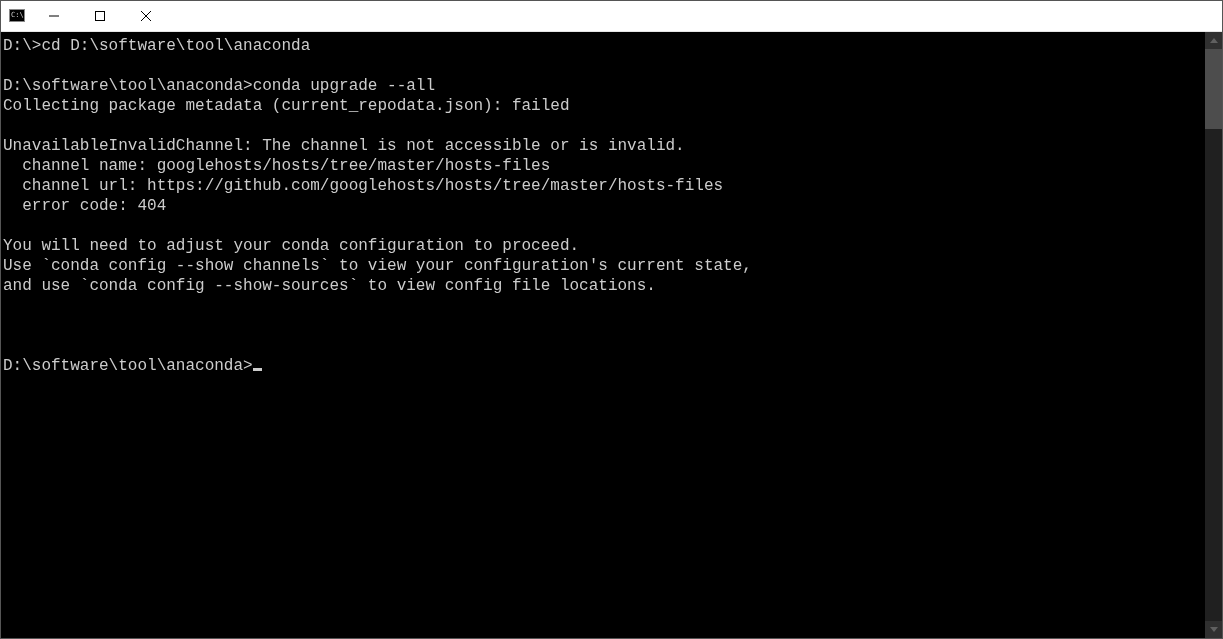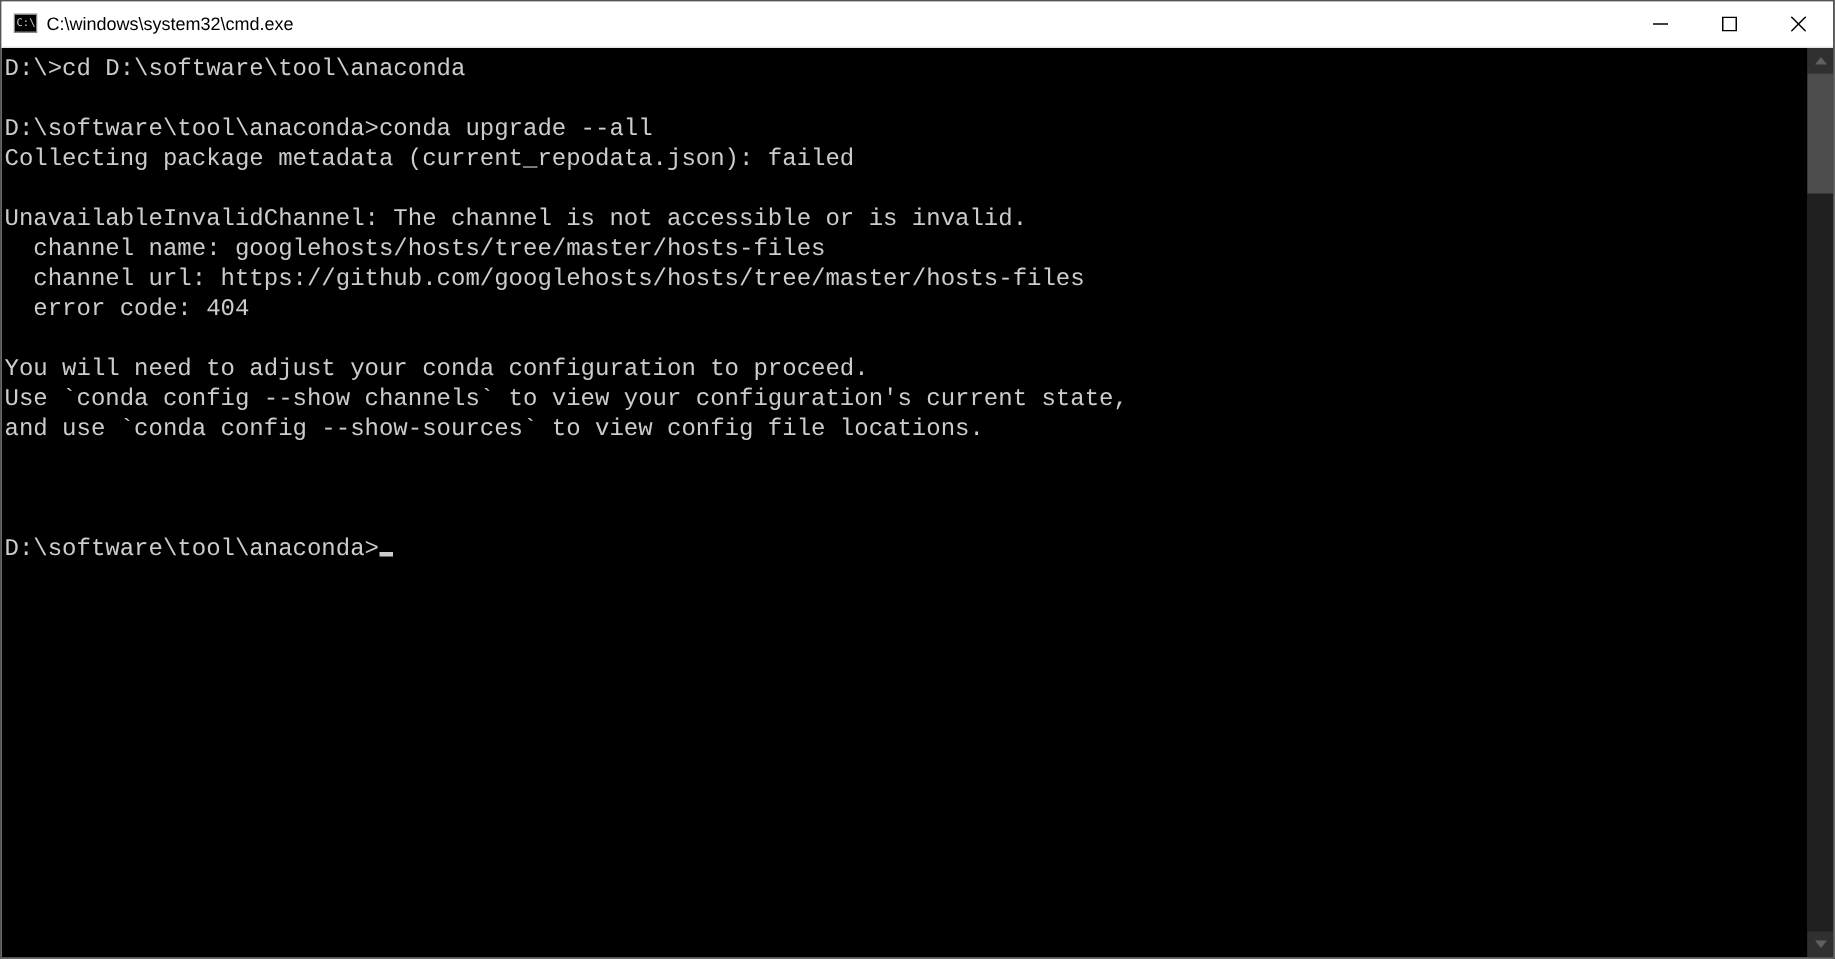--- a/index.html
+++ b/index.html
@@ -137,21 +137,20 @@
 </head>
 <body>
 
 <div class="titlebar">
   <span class="titlebar-icon">
     <svg width="16" height="16" viewBox="0 0 16 16">
       <rect x="0.5" y="1.5" width="15" height="12" fill="#000" stroke="#888" stroke-width="1"></rect>
       <text x="2" y="9" font-size="7" fill="#ccc" font-family="monospace">C:\</text>
     </svg>
   </span>
-  <span class="titlebar-title">C:\windows\system32\cmd.exe</span>
   <div class="window-controls">
     <button class="win-btn">
       <svg viewBox="0 0 10 10">
           <line x1="0" y1="5" x2="10" y2="5"></line>
         </svg>
     </button>
     <button class="win-btn">
       <svg viewBox="0 0 10 10">
           <rect x="0.5" y="0.5" width="9" height="9"></rect>
         </svg>

